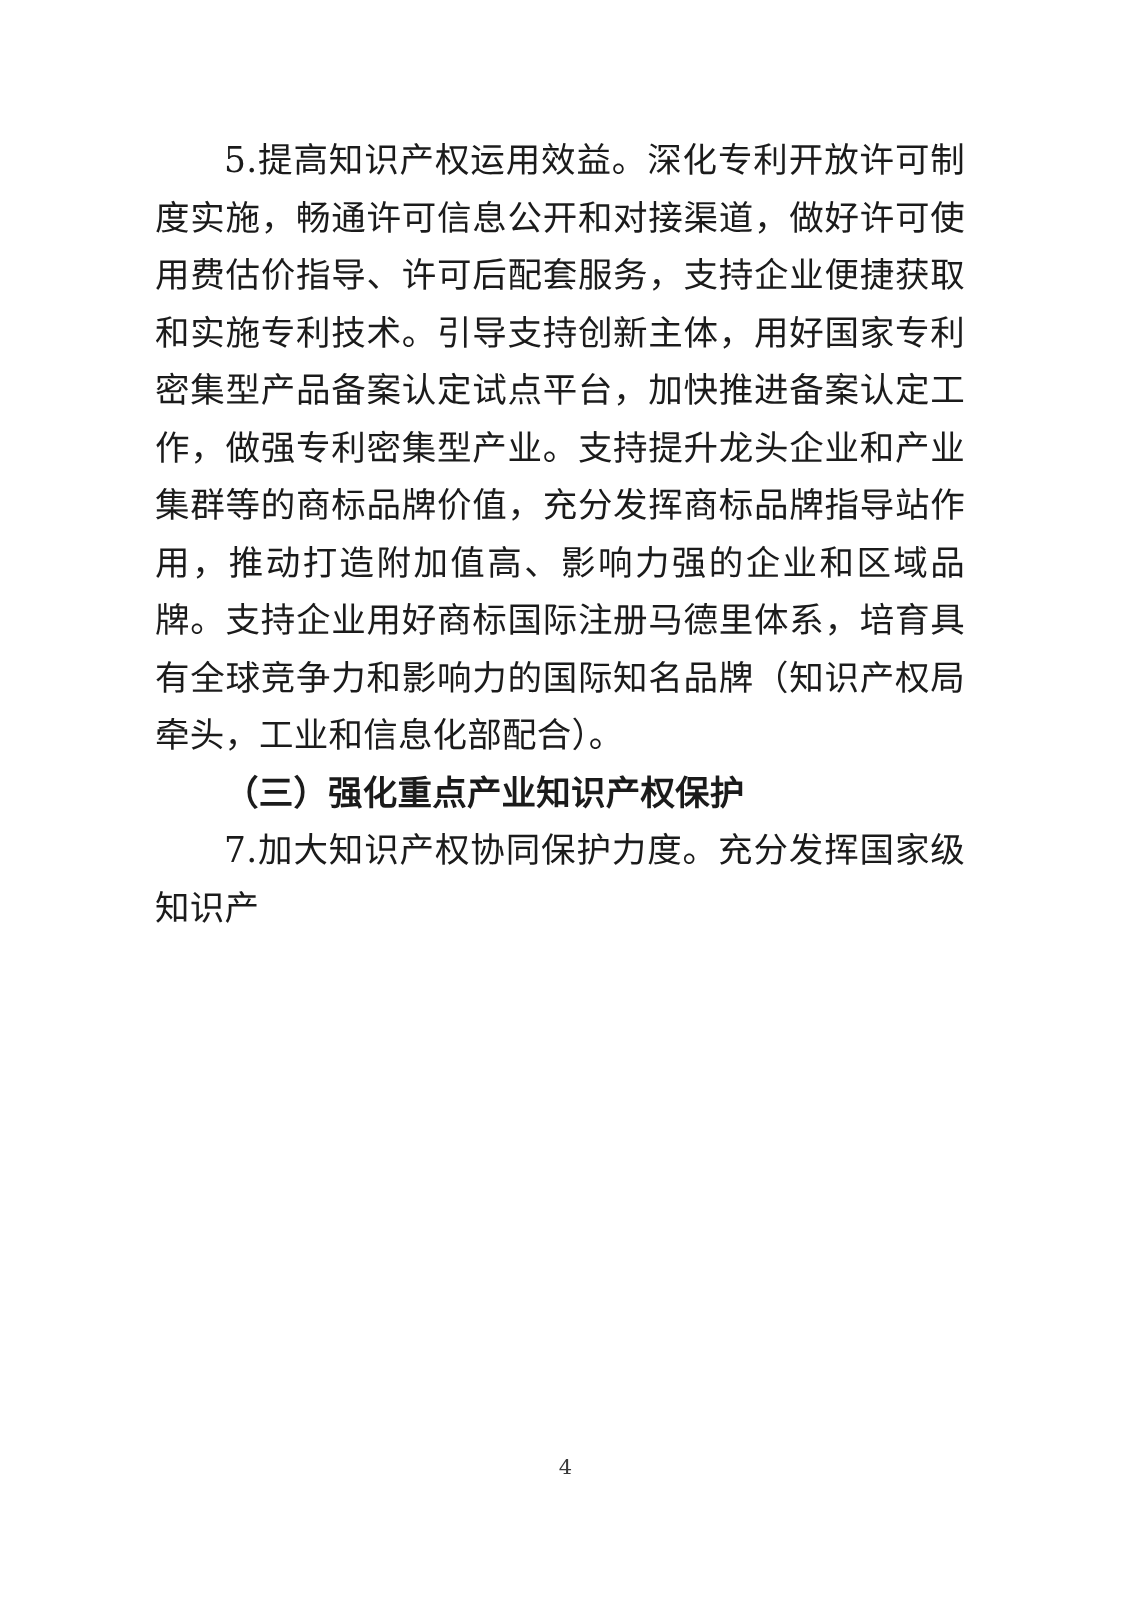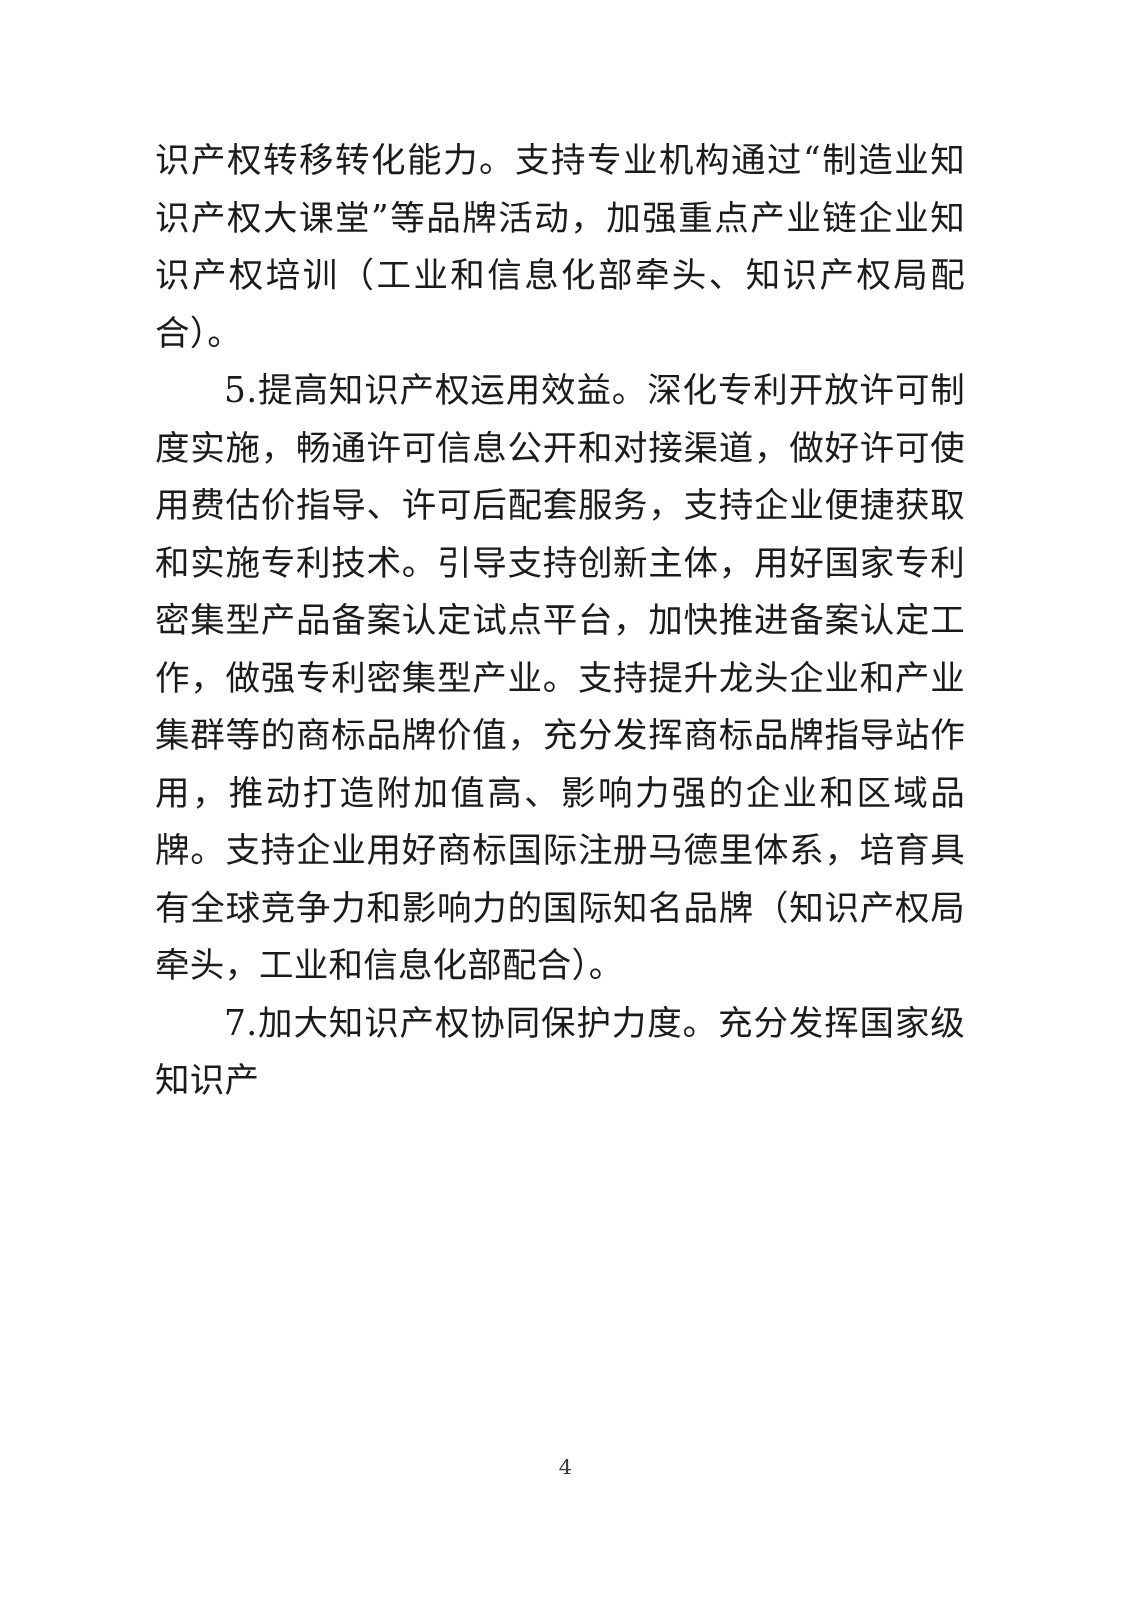--- a/index.html
+++ b/index.html
@@ -57,24 +57,24 @@
     color: #3a3a3a;
   }
 </style>
 </head>
 <body>
 
 <div class="page">
 
   <div class="text-column">
 
-    <p class="para"><span>识产权转移转化能力。支持专业机构通过“制造业知识产权大课堂”等品牌活动，加强重点产业链企业知识产权培训（工业和信息化部牵头、知识产权局配合）。</span></p>
 
     <p class="para indent"><span class="lead">5.提高知识产权运用效益。</span><span>深化专利开放许可制度实施，畅通许可信息公开和对接渠道，做好许可使用费估价指导、许可后配套服务，支持企业便捷获取和实施专利技术。引导支持创新主体，用好国家专利密集型产品备案认定试点平台，加快推进备案认定工作，做强专利密集型产业。支持提升龙头企业和产业集群等的商标品牌价值，充分发挥商标品牌指导站作用，推动打造附加值高、影响力强的企业和区域品牌。支持企业用好商标国际注册马德里体系，培育具有全球竞争力和影响力的国际知名品牌（知识产权局牵头，工业和信息化部配合）。</span></p>
 
+    <p class="para heading"><span>（三）强化重点产业知识产权保护</span></p>
 
 
     <p class="para indent"><span class="lead">7.加大知识产权协同保护力度。</span><span>充分发挥国家级知识产</span></p>
 
   </div>
 
   <div class="page-number">4</div>
 
 </div>
 

